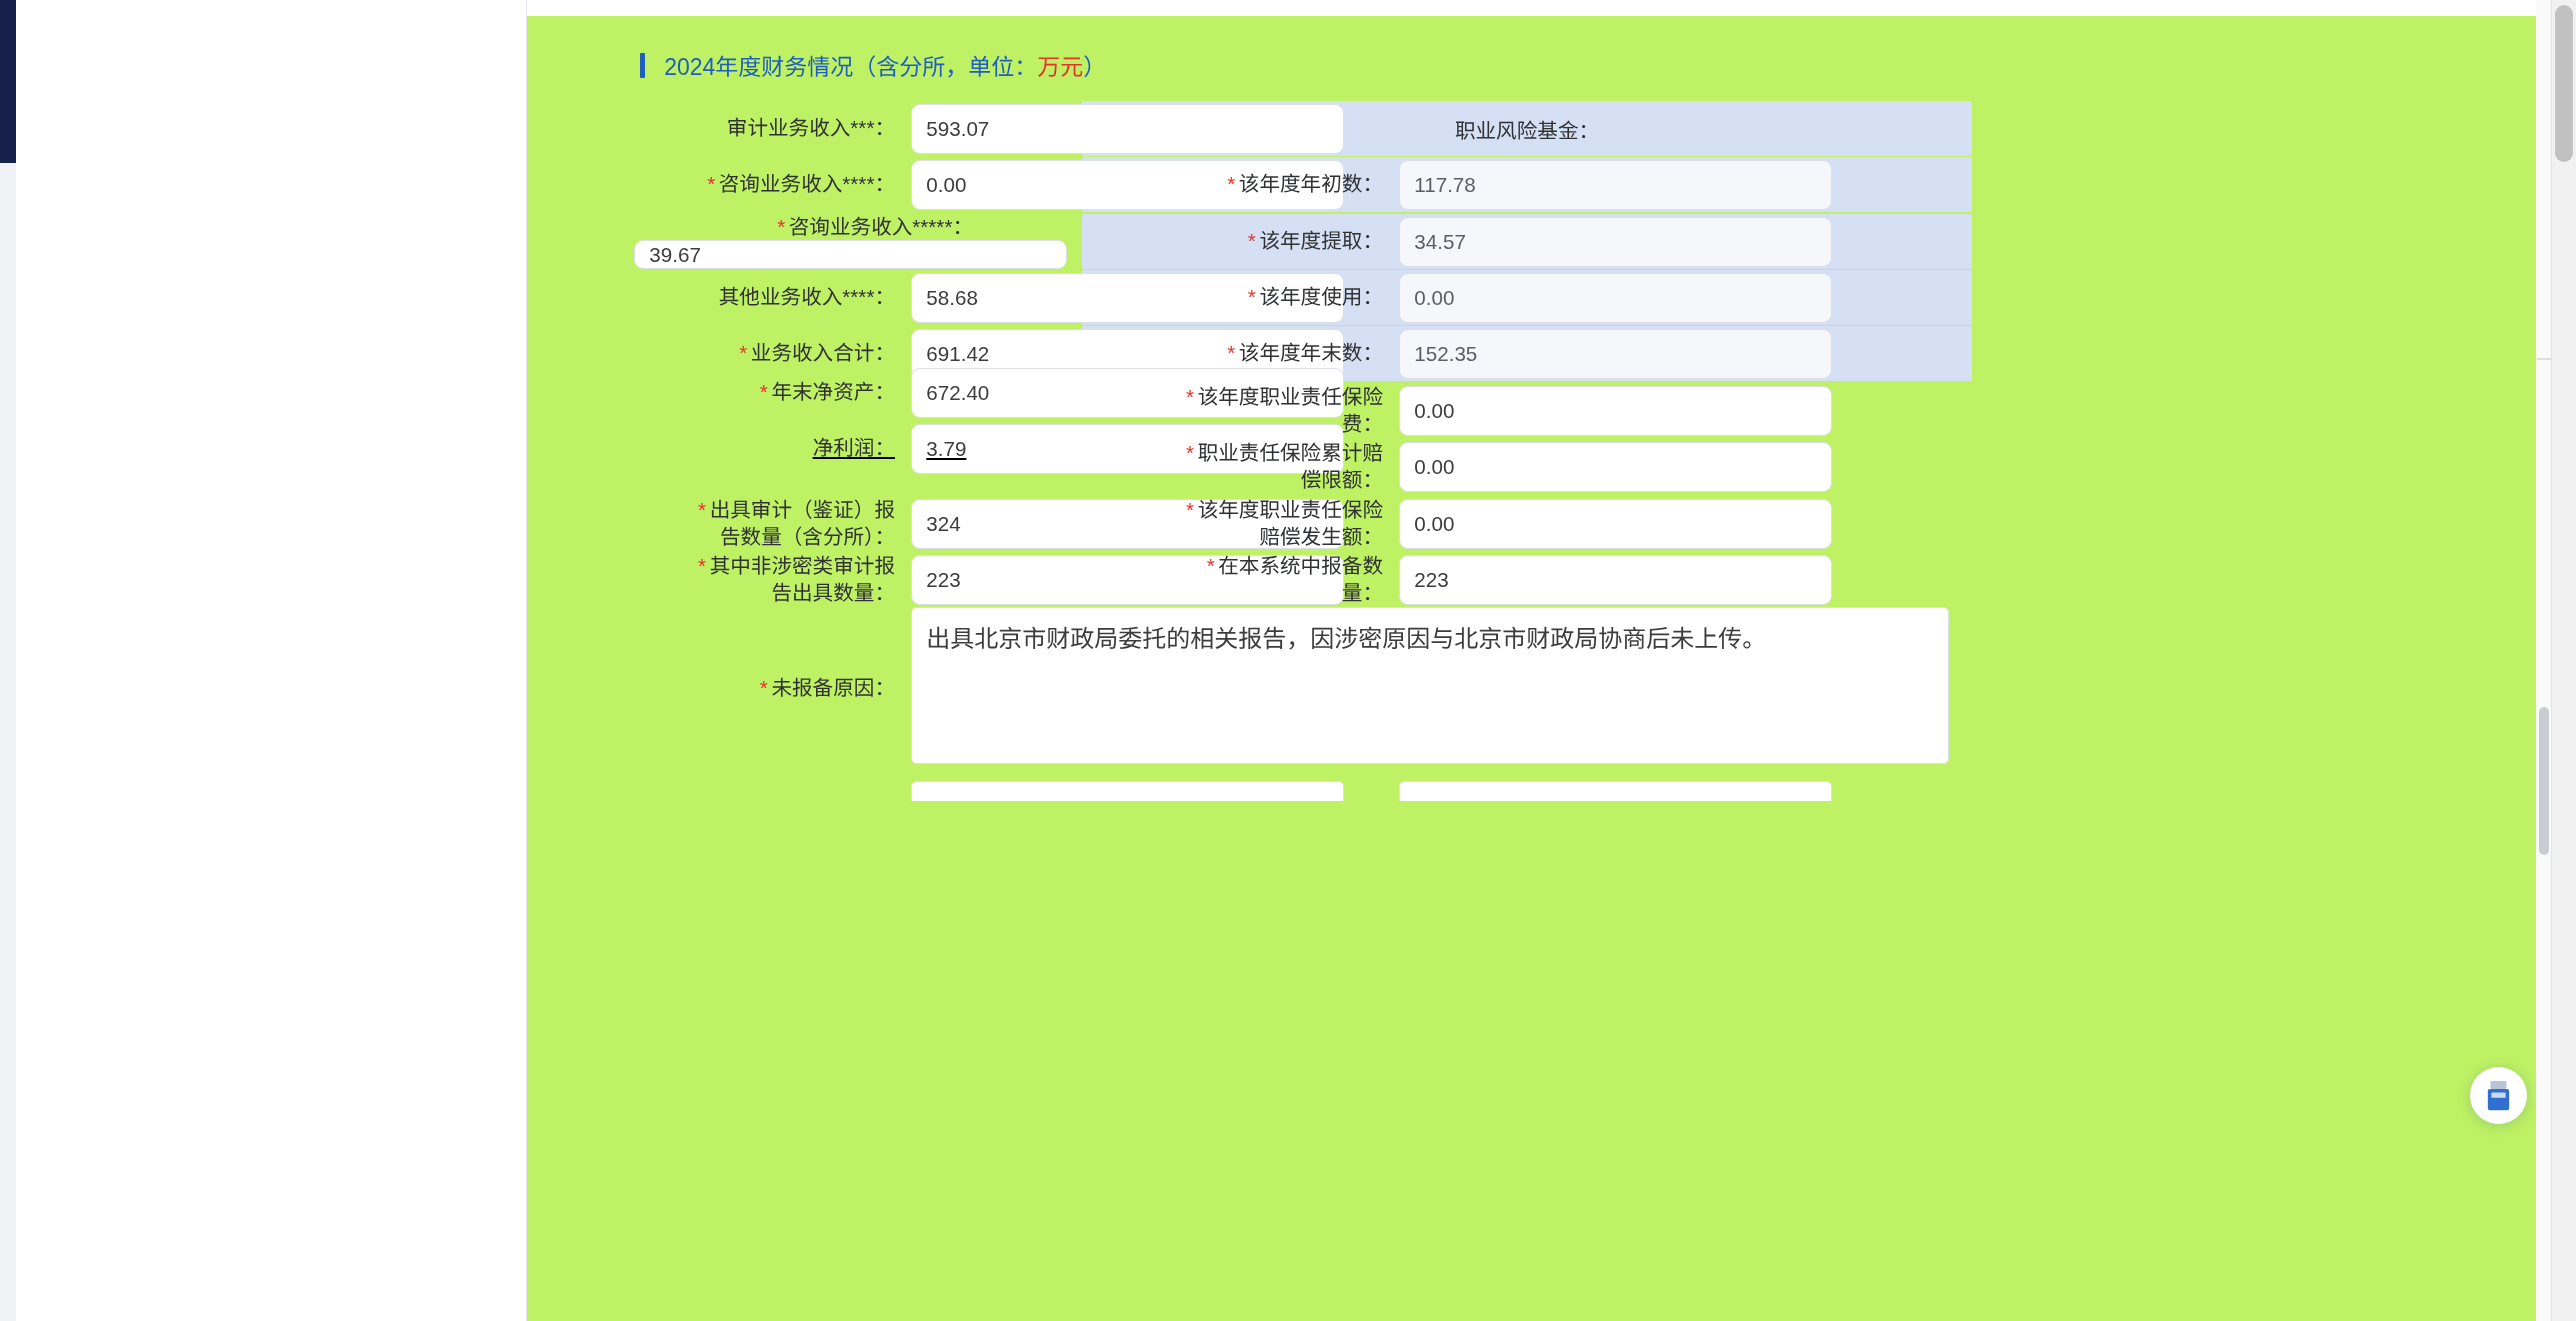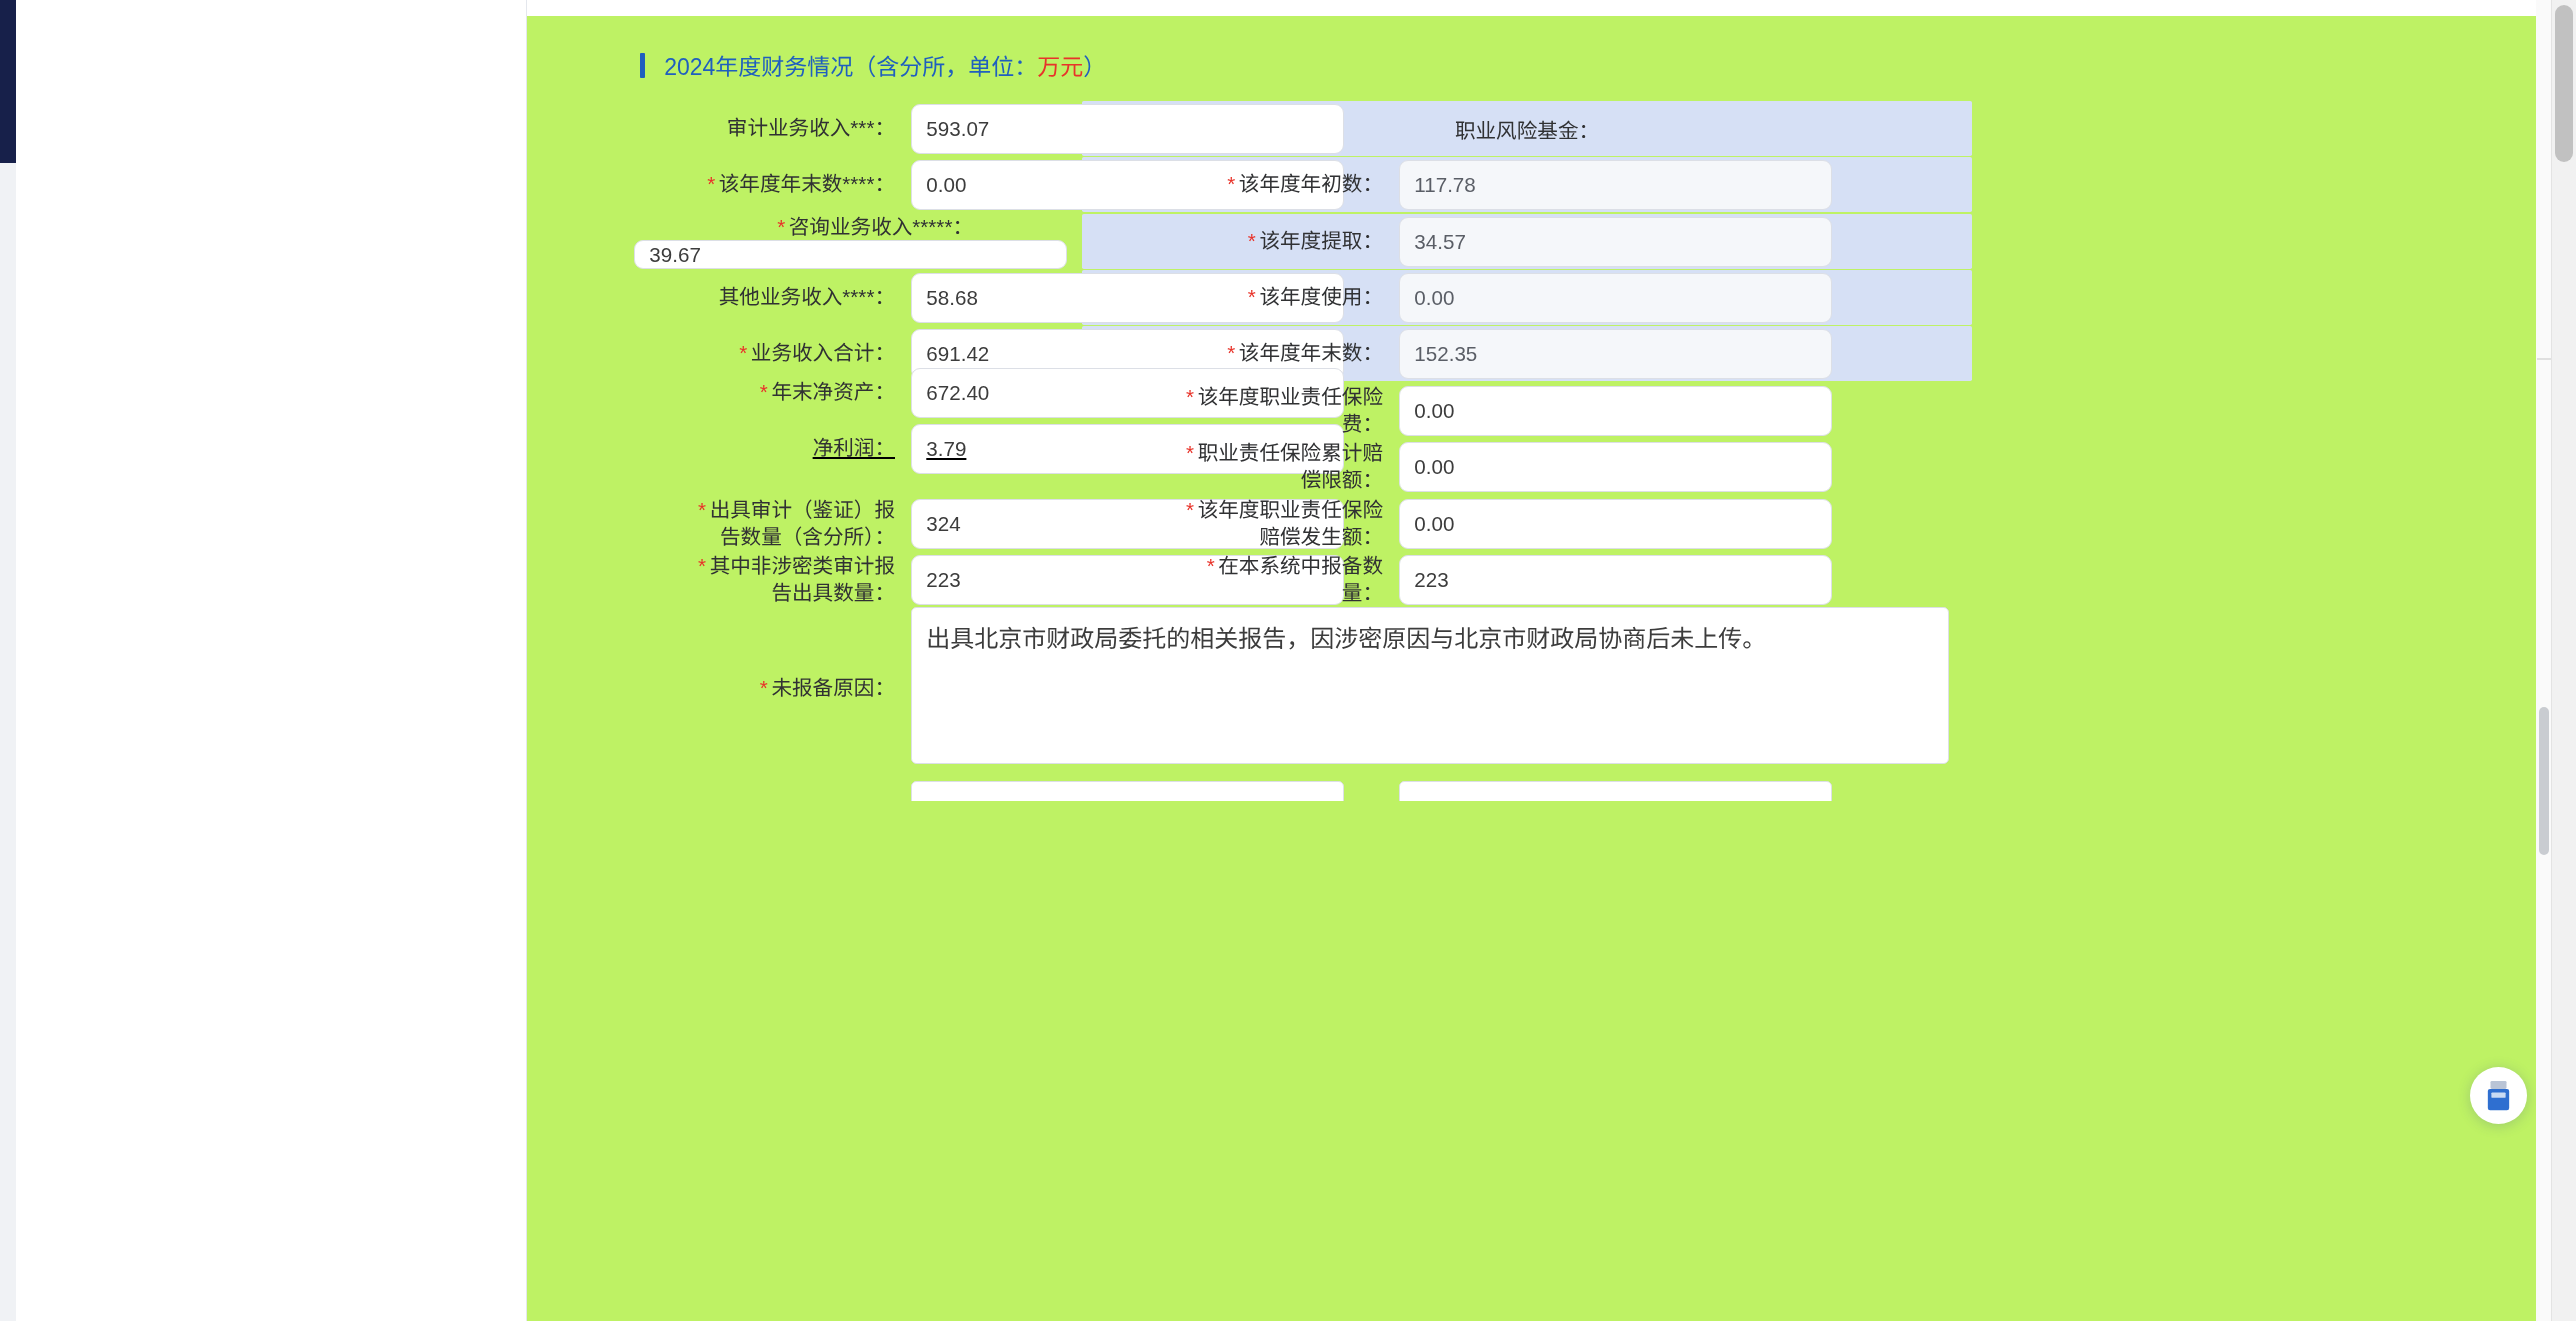--- a/index.html
+++ b/index.html
@@ -270,21 +270,21 @@
     <div class="band" style="top:225px;"></div>
 
     <div class="band-title" style="top:0px;">职业风险基金：</div>
 
     <div class="row col-left" style="top:0px;">
       <div class="lbl">审计业务收入***：</div>
       <div class="input">593.07</div>
     </div>
 
     <div class="row col-left" style="top:56px;">
-      <div class="lbl"><span class="req">*</span><span>该年度年末数****：</span></div>
+      <div class="lbl"><span class="req">*</span><span>咨询业务收入****：</span></div>
       <div class="input">0.00</div>
     </div>
 
     <div class="row col-left" style="top:113px;flex-direction:column;">
       <div class="lbl"><span class="req">*</span><span>咨询业务收入*****：</span></div>
       <div class="input">39.67</div>
     </div>
 
     <div class="row col-left" style="top:169px;justify-content:center;">
       <div class="lbl">其他业务收入****：</div>

